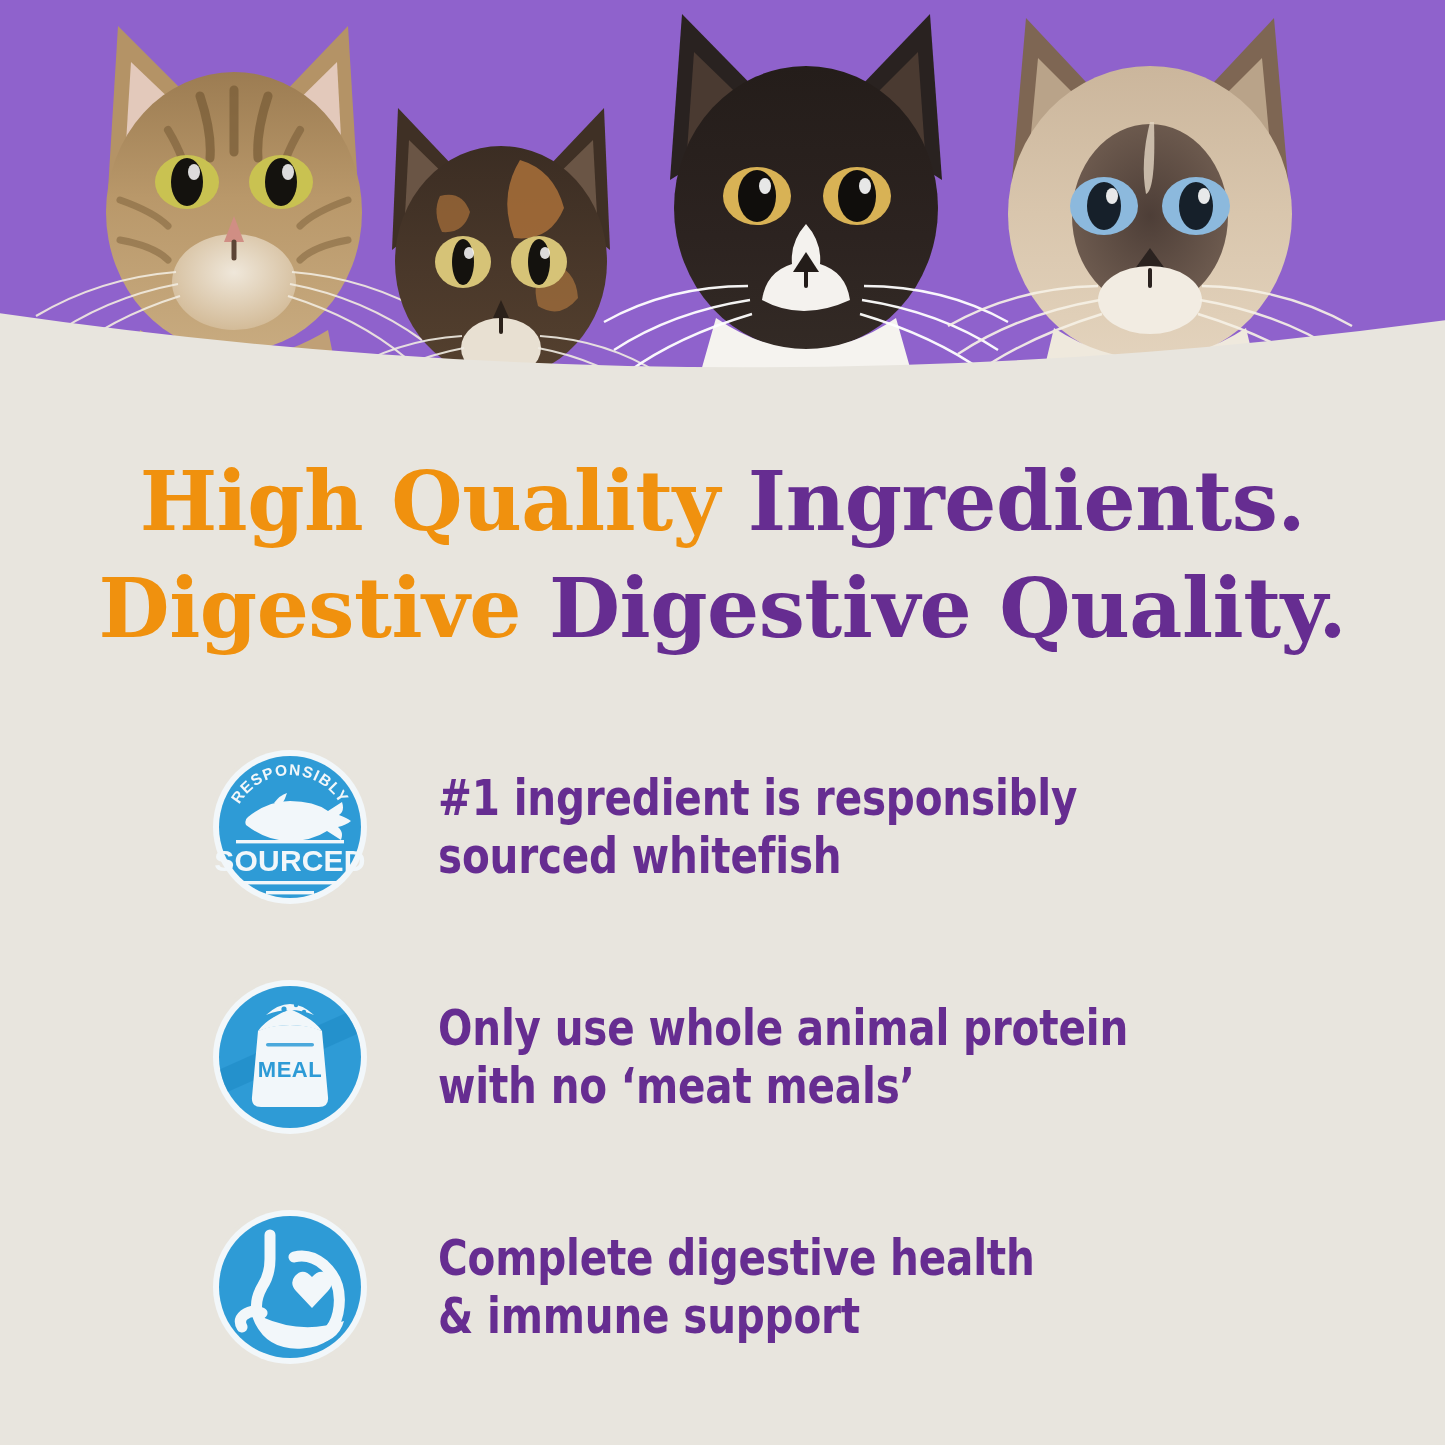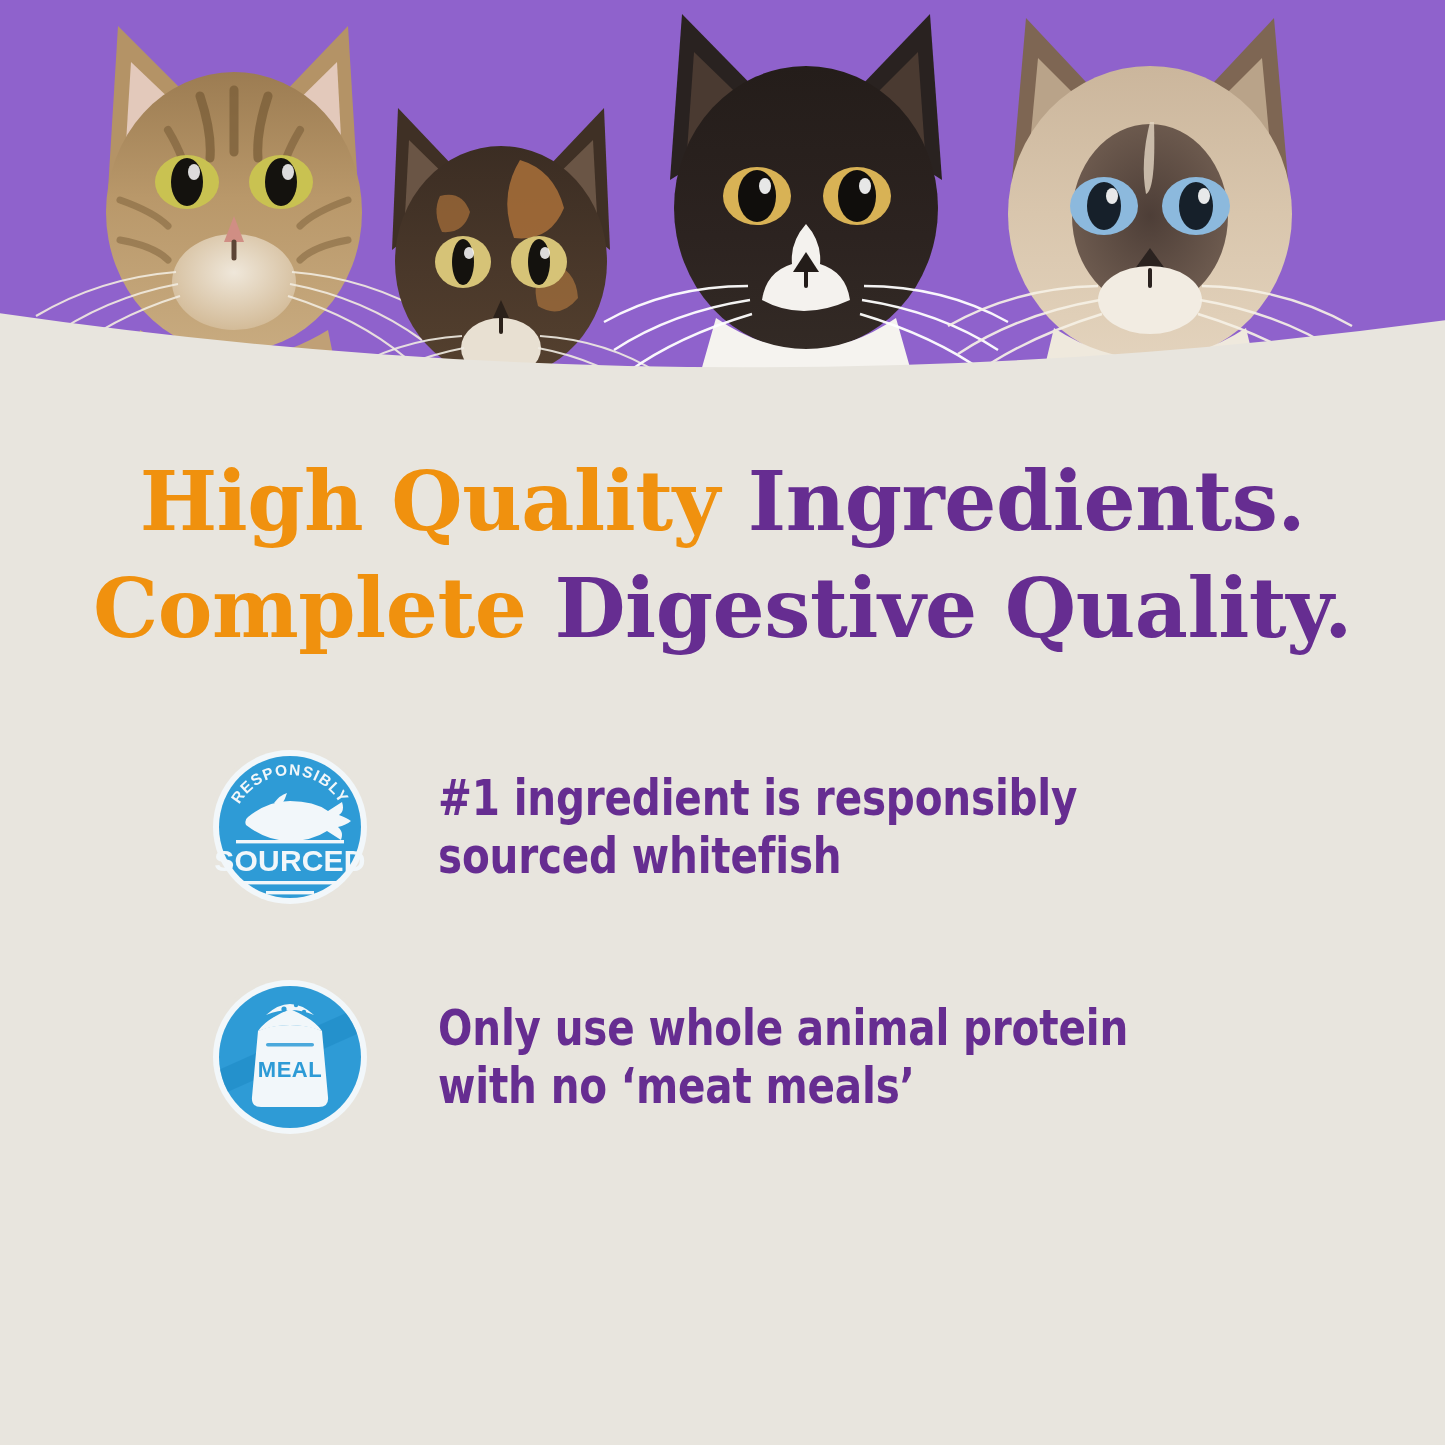--- a/index.html
+++ b/index.html
@@ -272,21 +272,21 @@
       </g>
     </svg>
 
     <svg class="hero-curve" viewBox="0 0 1449 120" preserveAspectRatio="none">
       <path d="M0 27 Q 724 132 1449 34 L1449 120 L0 120 Z" fill="#E8E5DE"></path>
     </svg>
   </div>
 
   <div class="headline">
     <span class="ln"><span class="hl-orange">High Quality </span><span class="hl-purple">Ingredients.</span></span>
-    <span class="ln"><span class="hl-orange">Complete </span><span class="hl-purple">Digestive Quality.</span></span>
+    <span class="ln"><span class="hl-orange">Digestive </span><span class="hl-purple">Digestive Quality.</span></span>
   </div>
 
   <div class="features">
 
     <div class="feature">
       <div class="feature-icon">
         <svg viewBox="0 0 164 164">
           <circle cx="82" cy="82" r="81" fill="#E8E5DE"></circle>
           <circle cx="82" cy="82" r="77" fill="#F2F7FA"></circle>
           <circle cx="82" cy="82" r="71" fill="#2E9BD6"></circle>
@@ -333,15 +333,36 @@
             <circle cx="96" cy="37" r="2.2" fill="#2E9BD6"></circle>
             <rect x="58" y="68" width="48" height="3.6" rx="1.8" fill="#2E9BD6" opacity="0.85"></rect>
             <text x="82" y="102" text-anchor="middle" font-family="'Liberation Sans Narrow','Liberation Sans', sans-serif" font-size="22" font-weight="bold" fill="#2E9BD6" letter-spacing="0.5">MEAL</text>
           </g>
         </svg>
       </div>
       <div class="feature-text">Only use whole animal protein
 with no ‘meat meals’</div>
     </div>
 
+    <div class="feature">
+      <div class="feature-icon">
+        <svg viewBox="0 0 164 164">
+          <circle cx="82" cy="82" r="81" fill="#E8E5DE"></circle>
+          <circle cx="82" cy="82" r="77" fill="#F2F7FA"></circle>
+          <circle cx="82" cy="82" r="71" fill="#2E9BD6"></circle>
+
+          <g fill="none" stroke="#F2F7FA" stroke-width="11" stroke-linecap="round" stroke-linejoin="round">
+            <path d="M62 30 L62 54 q0 16 -8 28 q-10 18 -2 34 q12 24 42 22 q30 -2 36 -30
+                     q6 -30 -14 -48 q-14 -12 -30 -8"></path>
+            <path d="M54 108 q-10 -4 -18 2 q-6 5 -2 12"></path>
+          </g>
+
+          <path d="M54 112 q16 30 48 28 q28 -2 34 -24 q-42 14 -82 -4 Z" fill="#F2F7FA"></path>
+
+          <path d="M104 72 q-9 -10 -17 -1 q-6 7 1 15 l16 17 l16 -17 q7 -8 1 -15 q-8 -9 -17 1 Z" fill="#F2F7FA"></path>
+        </svg>
+      </div>
+      <div class="feature-text">Complete digestive health
+&amp; immune support</div>
+    </div>
 
   </div>
 </div>
 
 </body></html>

